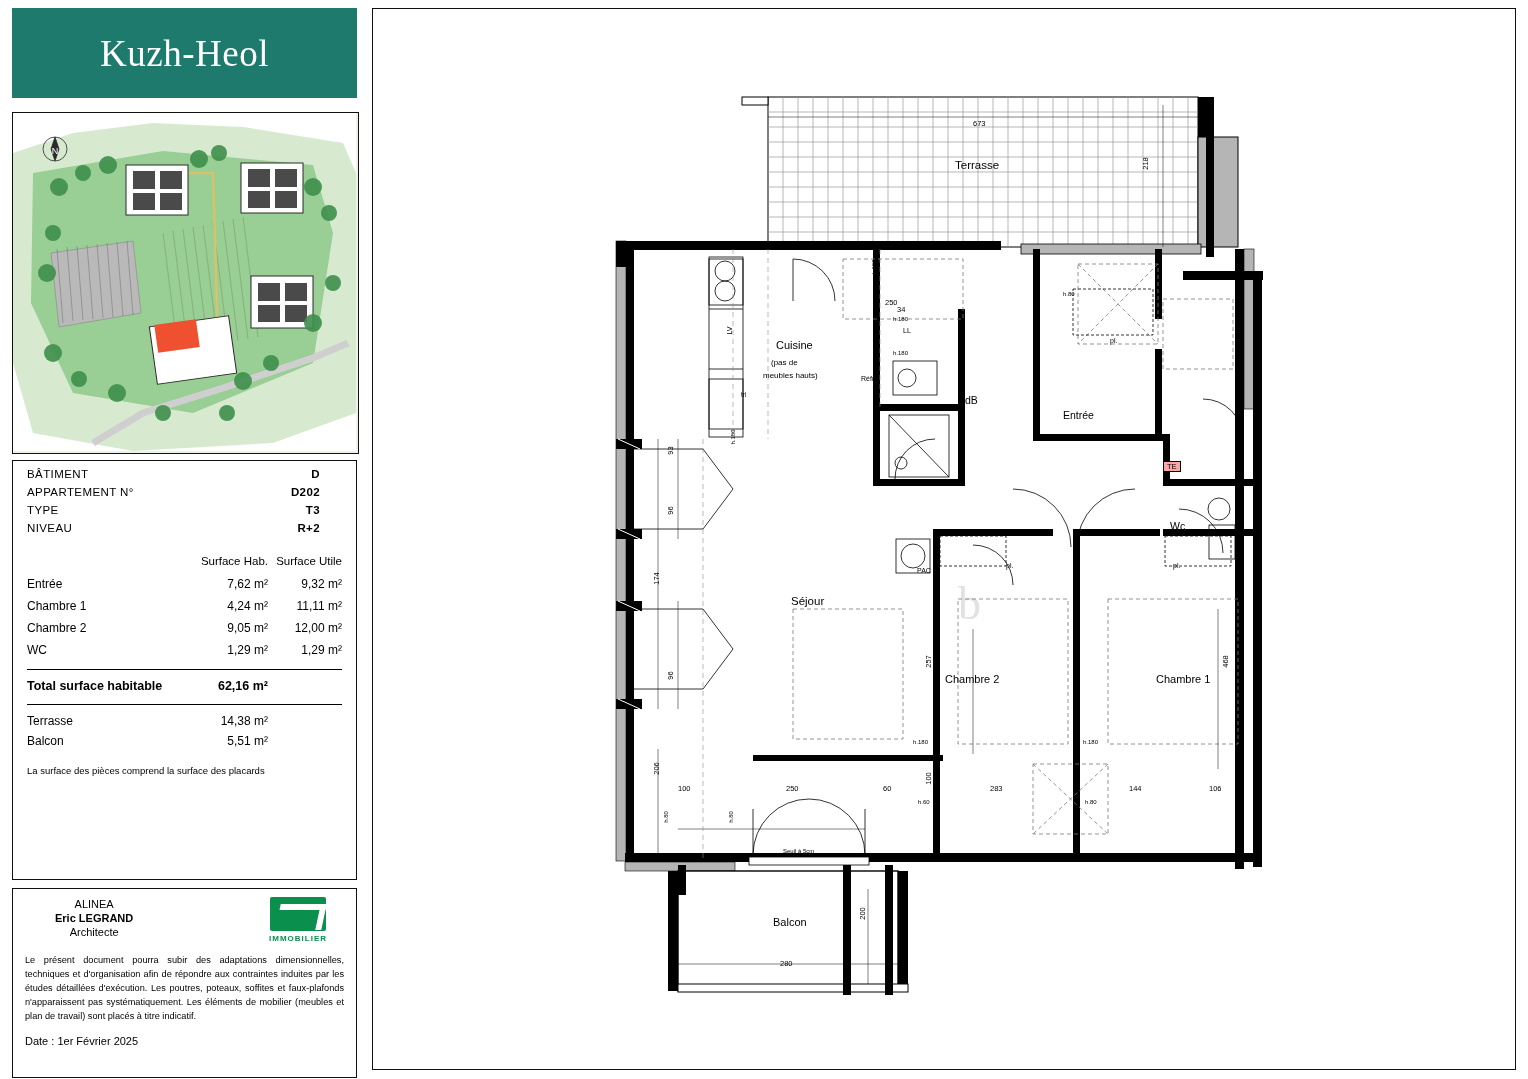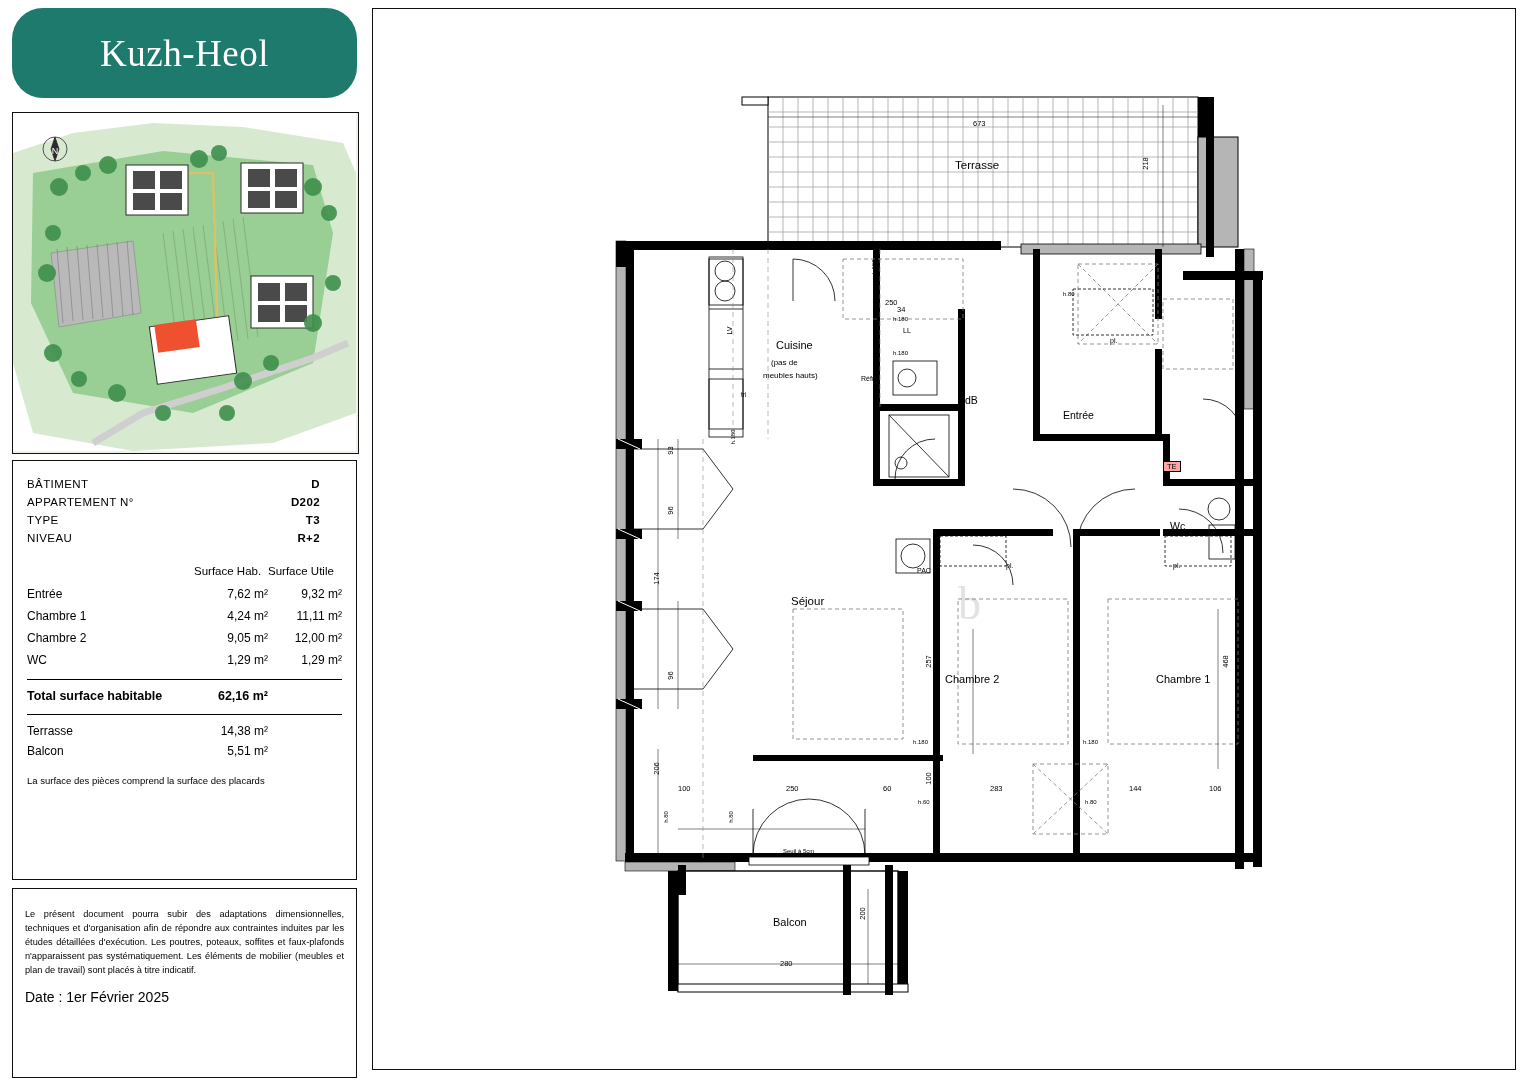--- a/index.html
+++ b/index.html
@@ -1,51 +1,51 @@
 <!DOCTYPE html>
 <html><head>
 <meta charset="utf-8">
 <style>
   html,body{margin:0;padding:0;background:#ffffff;}
   body{width:1528px;height:1079px;font-family:"Liberation Sans",sans-serif;color:#000;position:relative;overflow:hidden;}
   .page{position:absolute;inset:0;}
 
   
   .left{position:absolute;left:12px;top:8px;width:345px;height:1062px;}
-  .logo-box{position:absolute;left:0;top:0;width:345px;height:90px;background:#1d7a6c;display:flex;align-items:center;justify-content:center;border-radius:31px;}
+  .logo-box{position:absolute;left:0;top:0;width:345px;height:90px;background:#1d7a6c;display:flex;align-items:center;justify-content:center;}
   .logo-text{font-family:"Liberation Serif",serif;font-size:37px;color:#ffffff;letter-spacing:.5px;}
 
   .site-box{position:absolute;left:0;top:104px;width:345px;height:340px;border:1px solid #111;overflow:hidden;background:#eef3ea;}
   .site-svg{position:absolute;left:0;top:0;}
 
-  .info-box{position:absolute;left:0;top:452px;width:345px;height:420px;border:1px solid #111;box-sizing:border-box;padding:14px 14px;}
+  .info-box{position:absolute;left:0;top:452px;width:345px;height:420px;border:1px solid #111;box-sizing:border-box;padding:4px 14px;}
   .kv{display:flex;justify-content:space-between;font-size:11.5px;letter-spacing:.4px;line-height:18px;}
   .kv .k{font-weight:400;}
   .kv .v{font-weight:700;padding-right:22px;}
 
   table.surfaces{width:100%;border-collapse:collapse;margin-top:16px;font-size:12px;}
-  table.surfaces th{font-weight:400;font-size:11.5px;text-align:left;padding:2px 0 6px 0;}
+  table.surfaces th{font-weight:400;font-size:11.5px;text-align:right;padding:2px 0 6px 0;}
   table.surfaces th.lbl{text-align:left;}
   table.surfaces td{padding:4px 0;font-size:12px;}
   table.surfaces td.num{text-align:right;width:74px;}
   .rule{border-top:1px solid #000;margin:8px 0 6px 0;}
   .total-row{display:flex;justify-content:space-between;font-weight:700;font-size:12.5px;padding:3px 0;}
   .extra-row{display:flex;justify-content:space-between;font-size:12px;padding:3px 0;}
   .extra-row .val{padding-right:6px;}
   .note-small{font-size:9.5px;margin-top:14px;}
 
   .arch-box{position:absolute;left:0;top:880px;width:345px;height:190px;border:1px solid #111;box-sizing:border-box;padding:8px 12px;}
   .arch-head{display:flex;align-items:flex-start;justify-content:space-between;}
   .arch-name{font-size:11px;line-height:14px;text-align:center;padding-left:30px;}
   .ca-logo{width:92px;text-align:center;}
   .ca-sq{width:56px;height:34px;background:#0a8f4d;margin:0 auto;position:relative;border-radius:2px;}
   .ca-sq:after{content:"";position:absolute;left:8px;top:7px;width:40px;height:20px;border-top:6px solid #fff;border-right:6px solid #fff;transform:skewX(-12deg);}
   .ca-txt{font-size:8px;color:#0a8f4d;font-weight:700;letter-spacing:1px;margin-top:3px;}
   .legal{font-size:9.2px;line-height:14px;text-align:justify;margin-top:10px;}
-  .date{font-size:14px;margin-top:12px;}
+  .date{font-size:11px;margin-top:12px;}
 
   
   .plan{position:absolute;left:372px;top:8px;width:1144px;height:1062px;border:1px solid #111;box-sizing:border-box;background:#fff;}
   .plan-svg{position:absolute;left:0;top:0;}
 
   .watermark{position:absolute;left:585px;top:568px;font-size:46px;color:#e2e2e2;font-family:"Liberation Serif",serif;z-index:0;}
 </style>
 </head>
 <body>
 
@@ -198,20 +198,31 @@
       </div>
       <div class="extra-row">
         <span>Balcon</span>
         <span class="val" style="padding-right:74px">5,51 m²</span>
       </div>
 
       <div class="note-small">La surface des pièces comprend la surface des placards</div>
     </div>
 
     <div class="arch-box">
+      <div class="arch-head">
+        <div class="arch-name">
+          <div>ALINEA</div>
+          <div style="font-weight:700">Eric LEGRAND</div>
+          <div>Architecte</div>
+        </div>
+        <div class="ca-logo">
+          <div class="ca-sq"></div>
+          <div class="ca-txt">IMMOBILIER</div>
+        </div>
+      </div>
       <div class="legal">Le présent document pourra subir des adaptations dimensionnelles, techniques et d'organisation afin de répondre aux contraintes induites par les études détaillées d'exécution. Les poutres, poteaux, soffites et faux-plafonds n'apparaissent pas systématiquement. Les éléments de mobilier (meubles et plan de travail) sont placés à titre indicatif.</div>
       <div class="date">Date : 1er Février 2025</div>
     </div>
   </div>
 
   <div class="plan">
 
     <div class="watermark">b</div>
 
     <svg class="plan-svg" width="1142" height="1060" viewBox="0 0 1142 1060">

